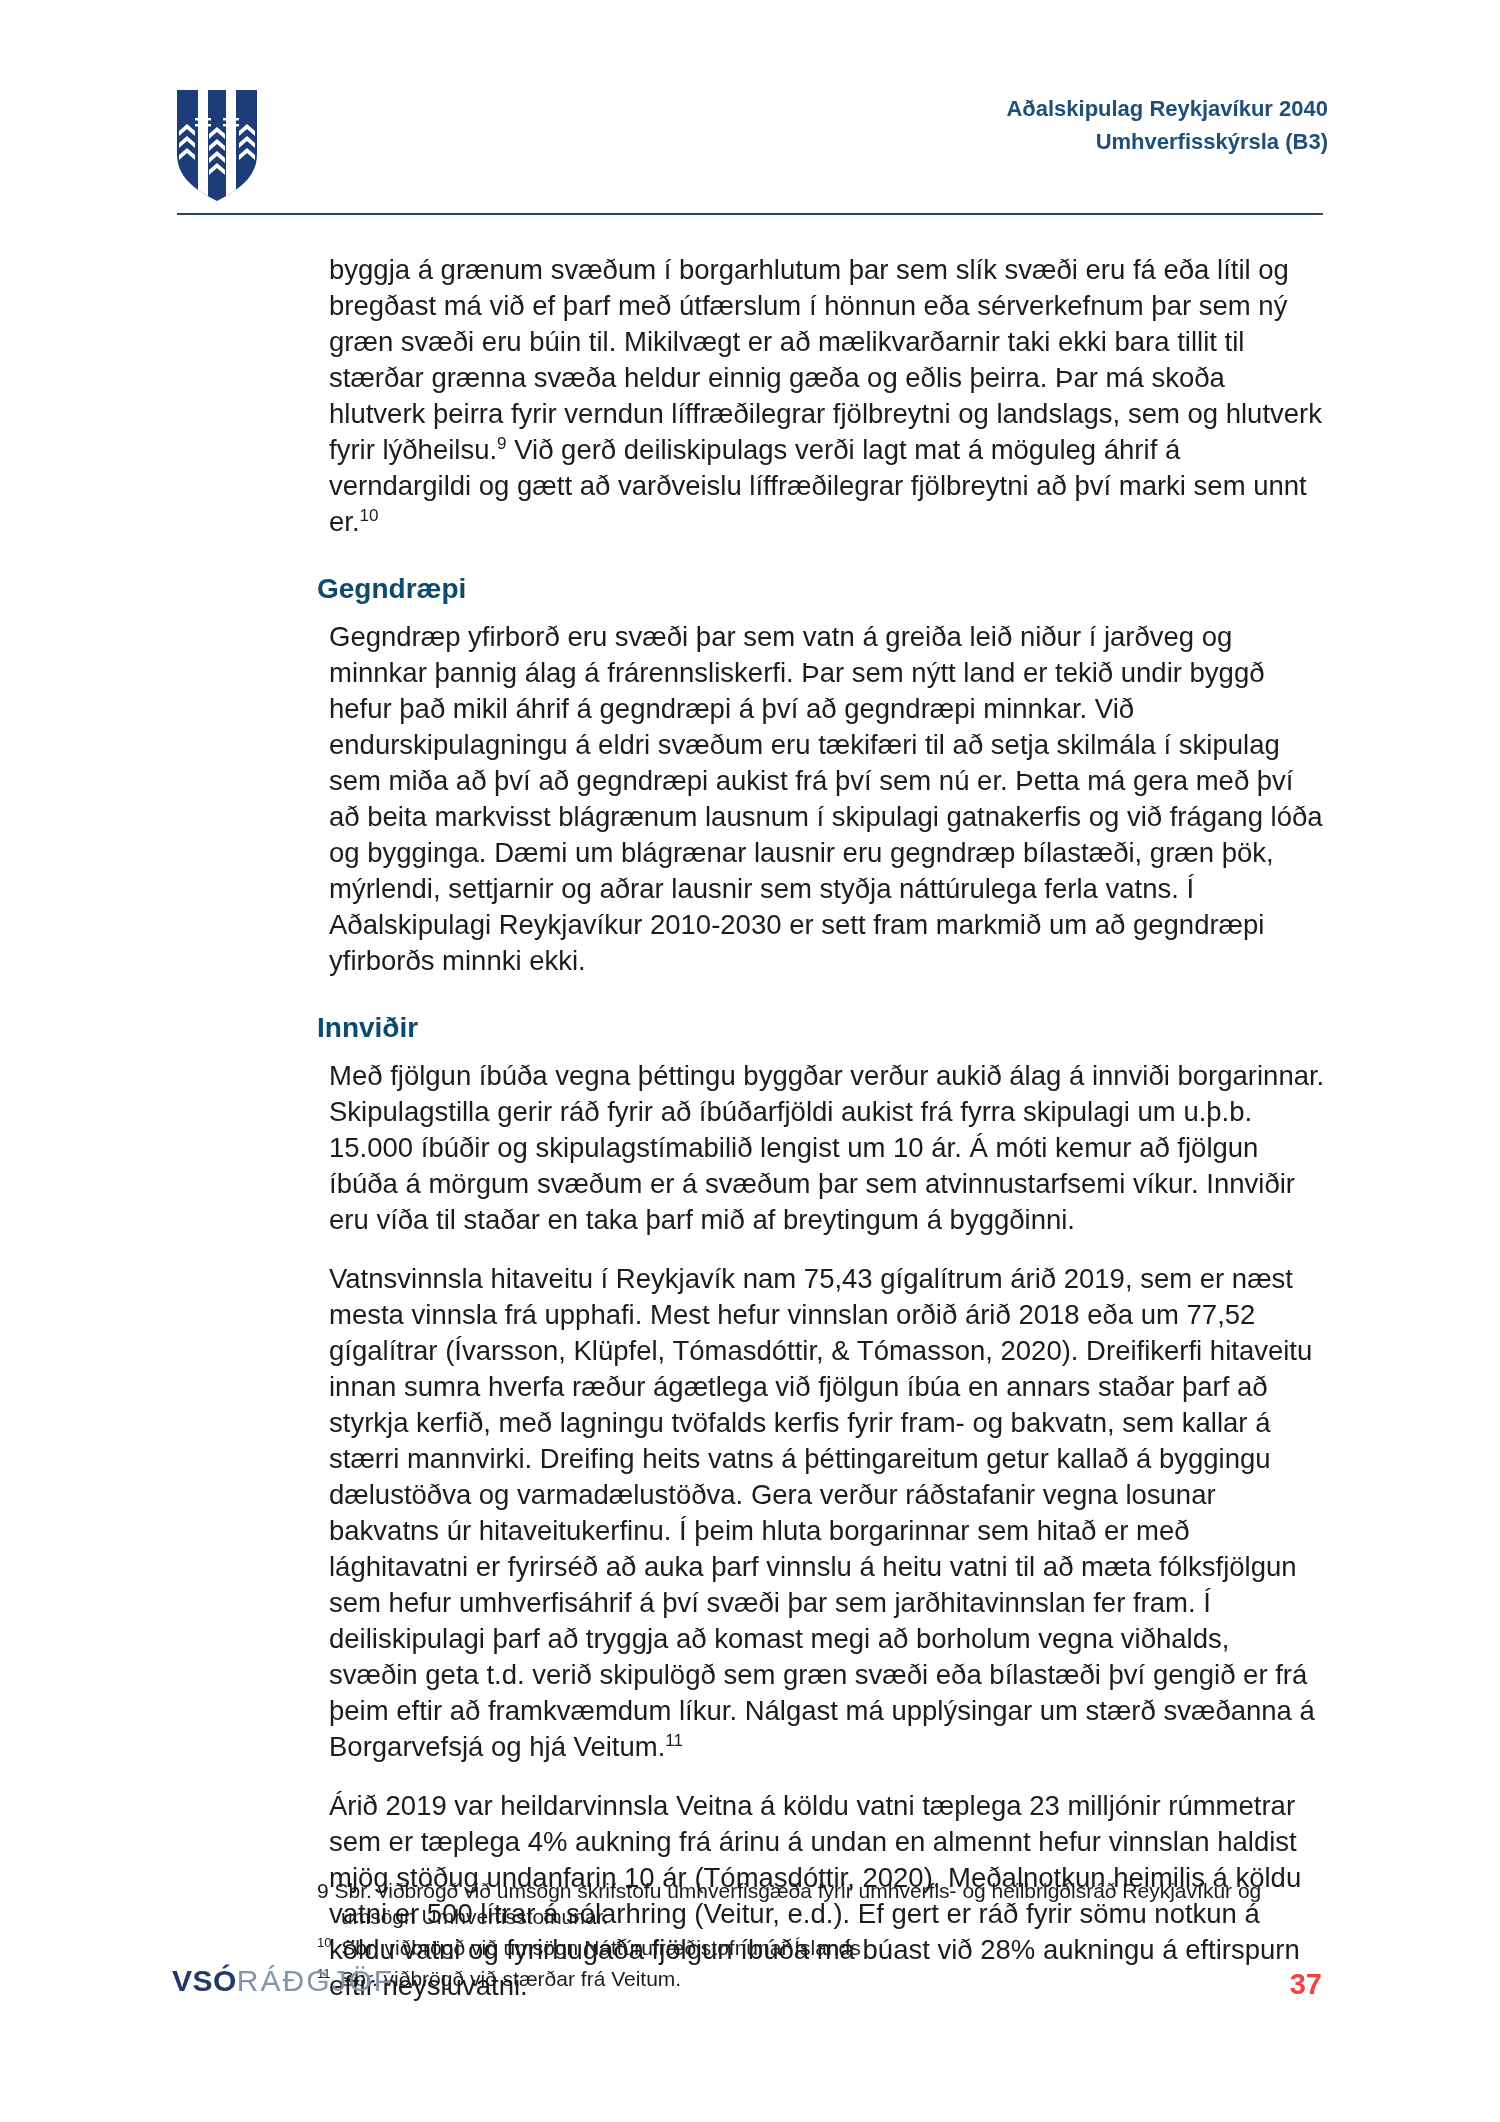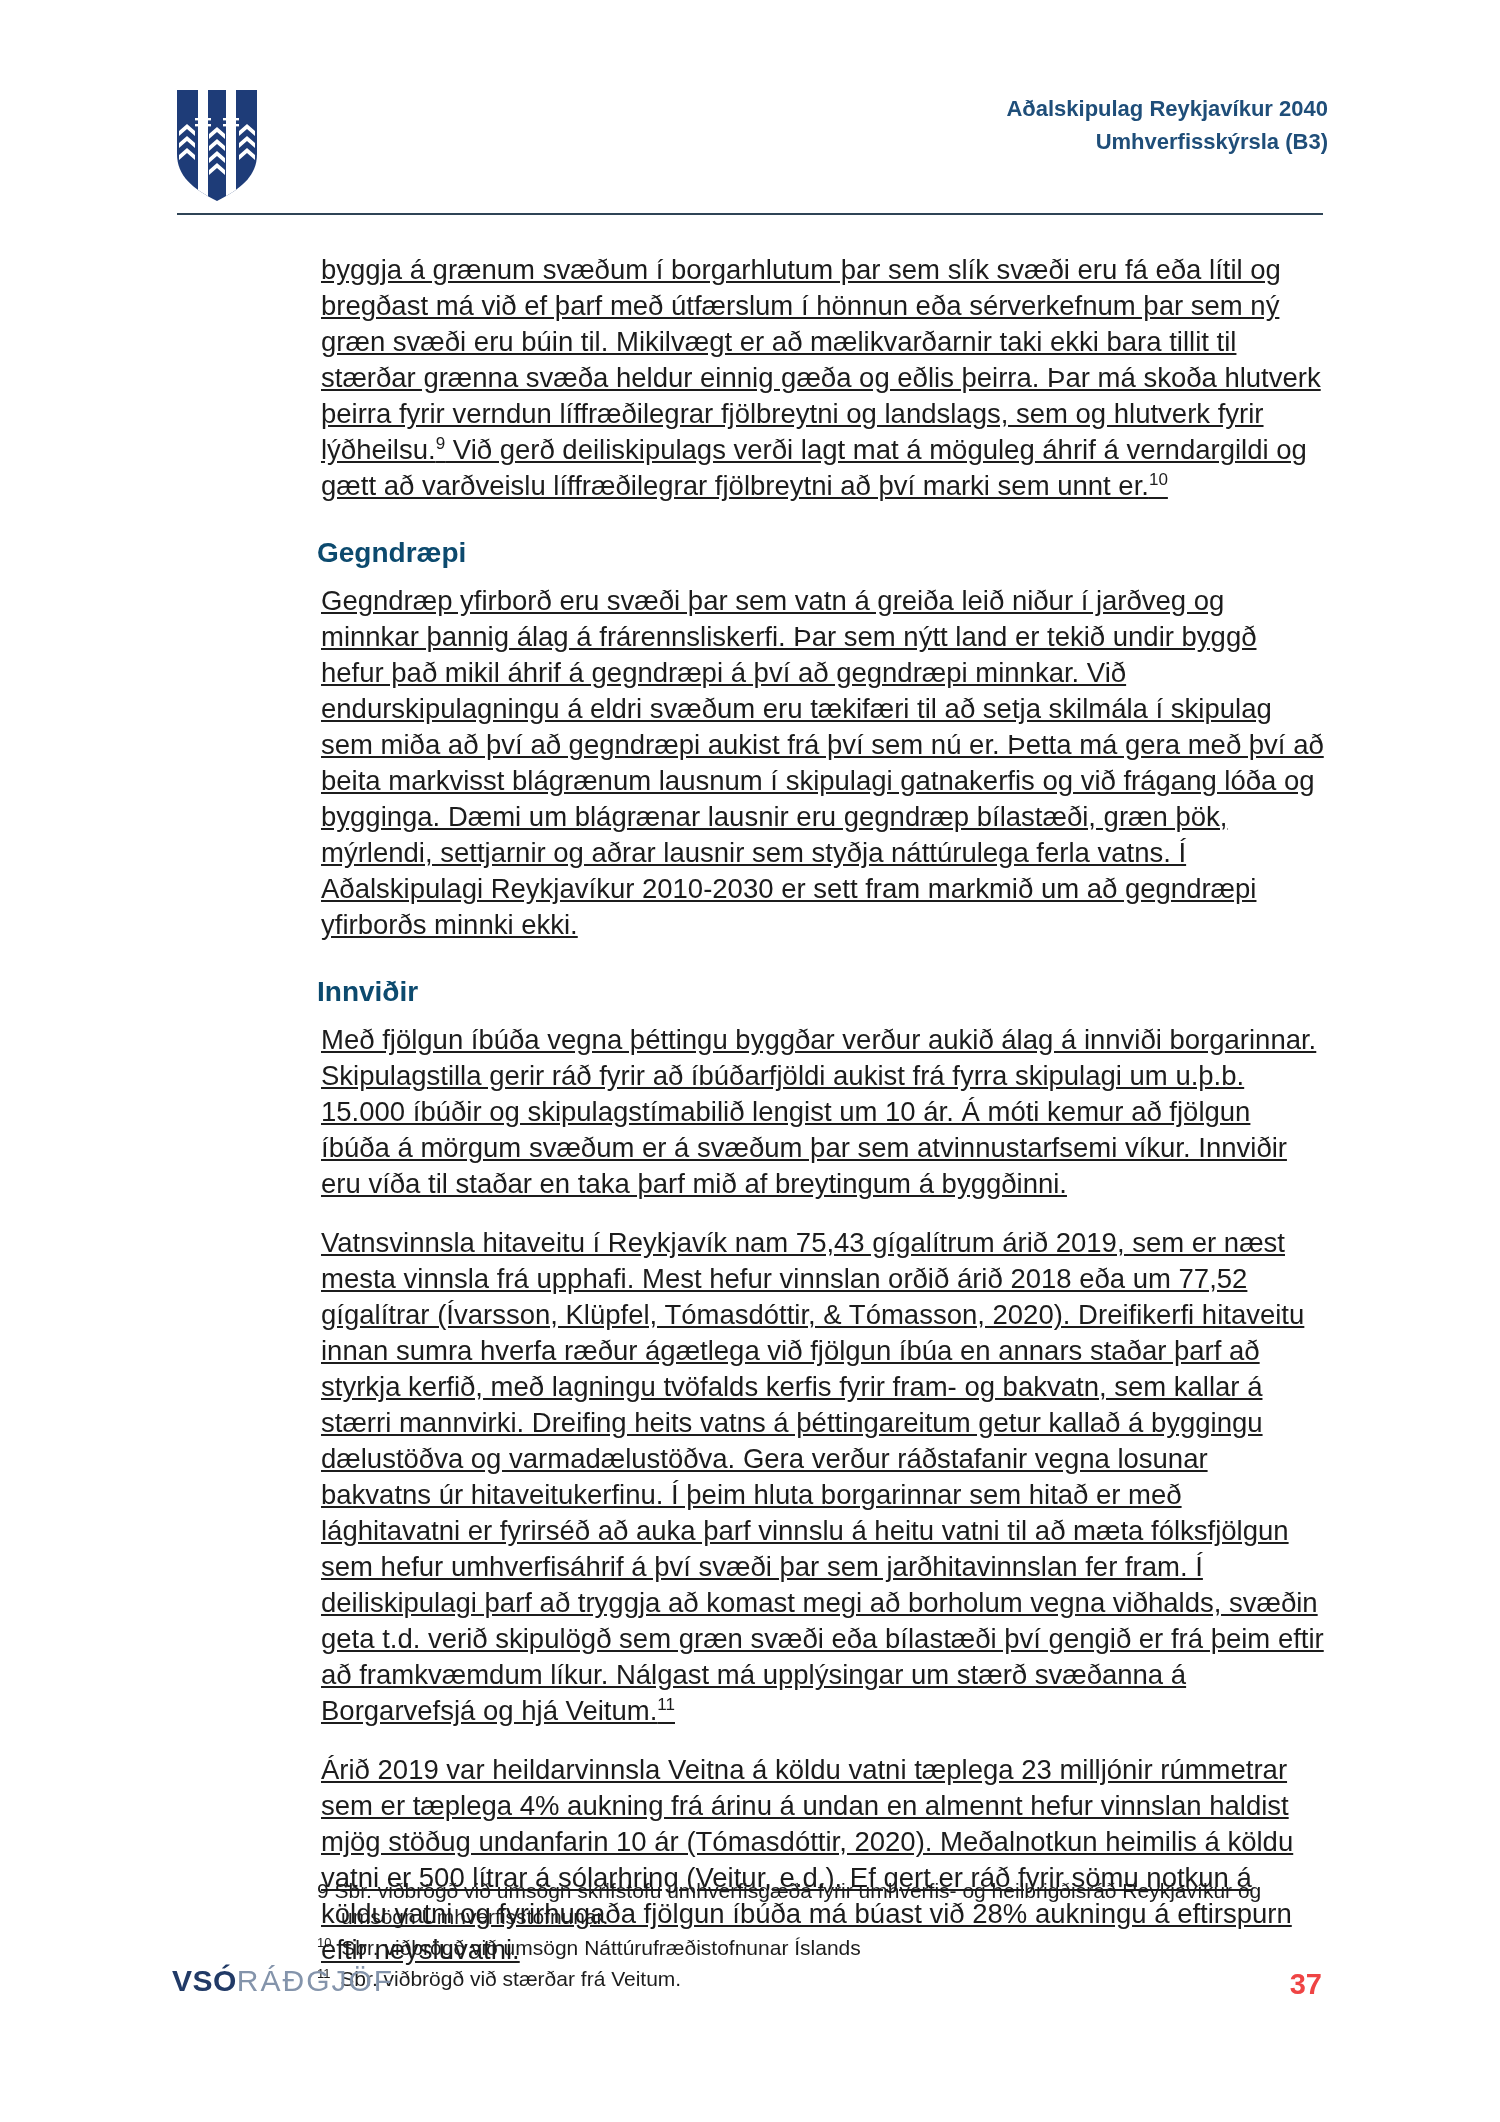--- a/index.html
+++ b/index.html
@@ -30,21 +30,21 @@
     background: #2f4456;
   }
   
   .content {
     position: absolute; top: 252px; left: 317px;
     width: 1008px;
     font-size: 27.5px;
     line-height: 36px;
     text-align: left;
   }
-  .content p { margin: 0 0 23px 4px; text-decoration: underline; }
+  .content p { margin: 0 0 23px 12px; }
   .content h2 {
     font-size: 28px;
     color: #0c4a6e;
     font-weight: bold;
     margin: 32px 0 13px 0;
     line-height: 34px;
   }
   sup.fnref {
     font-size: 62%;
     vertical-align: super;

